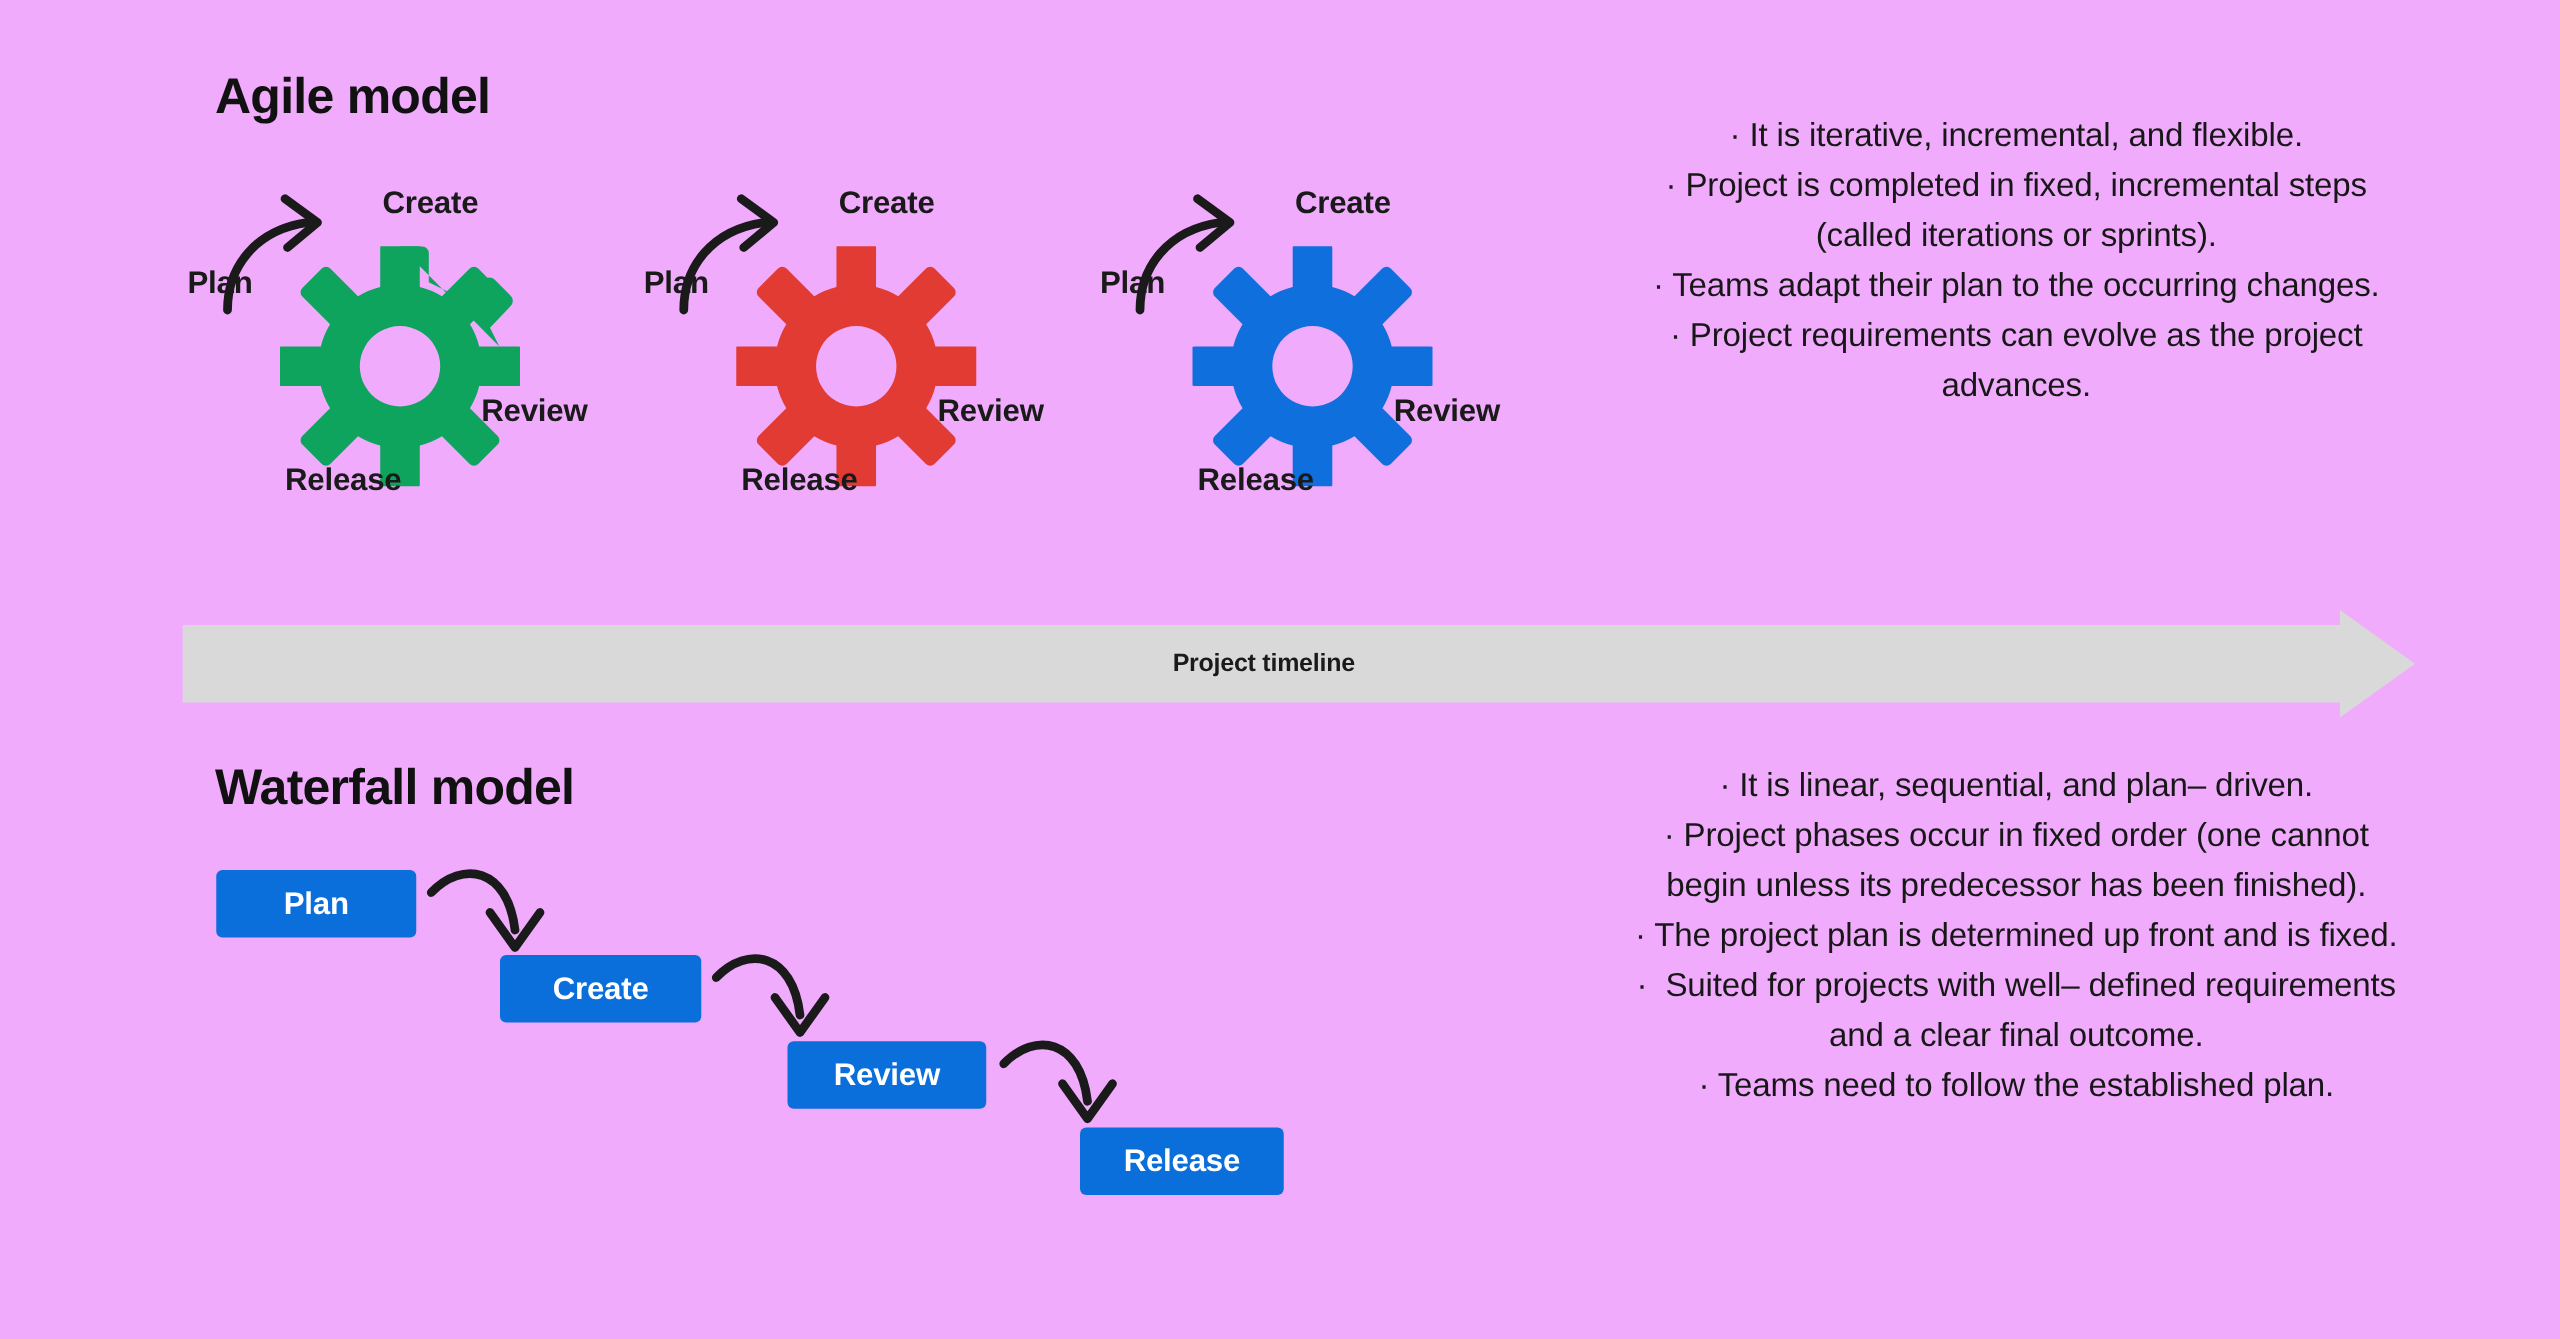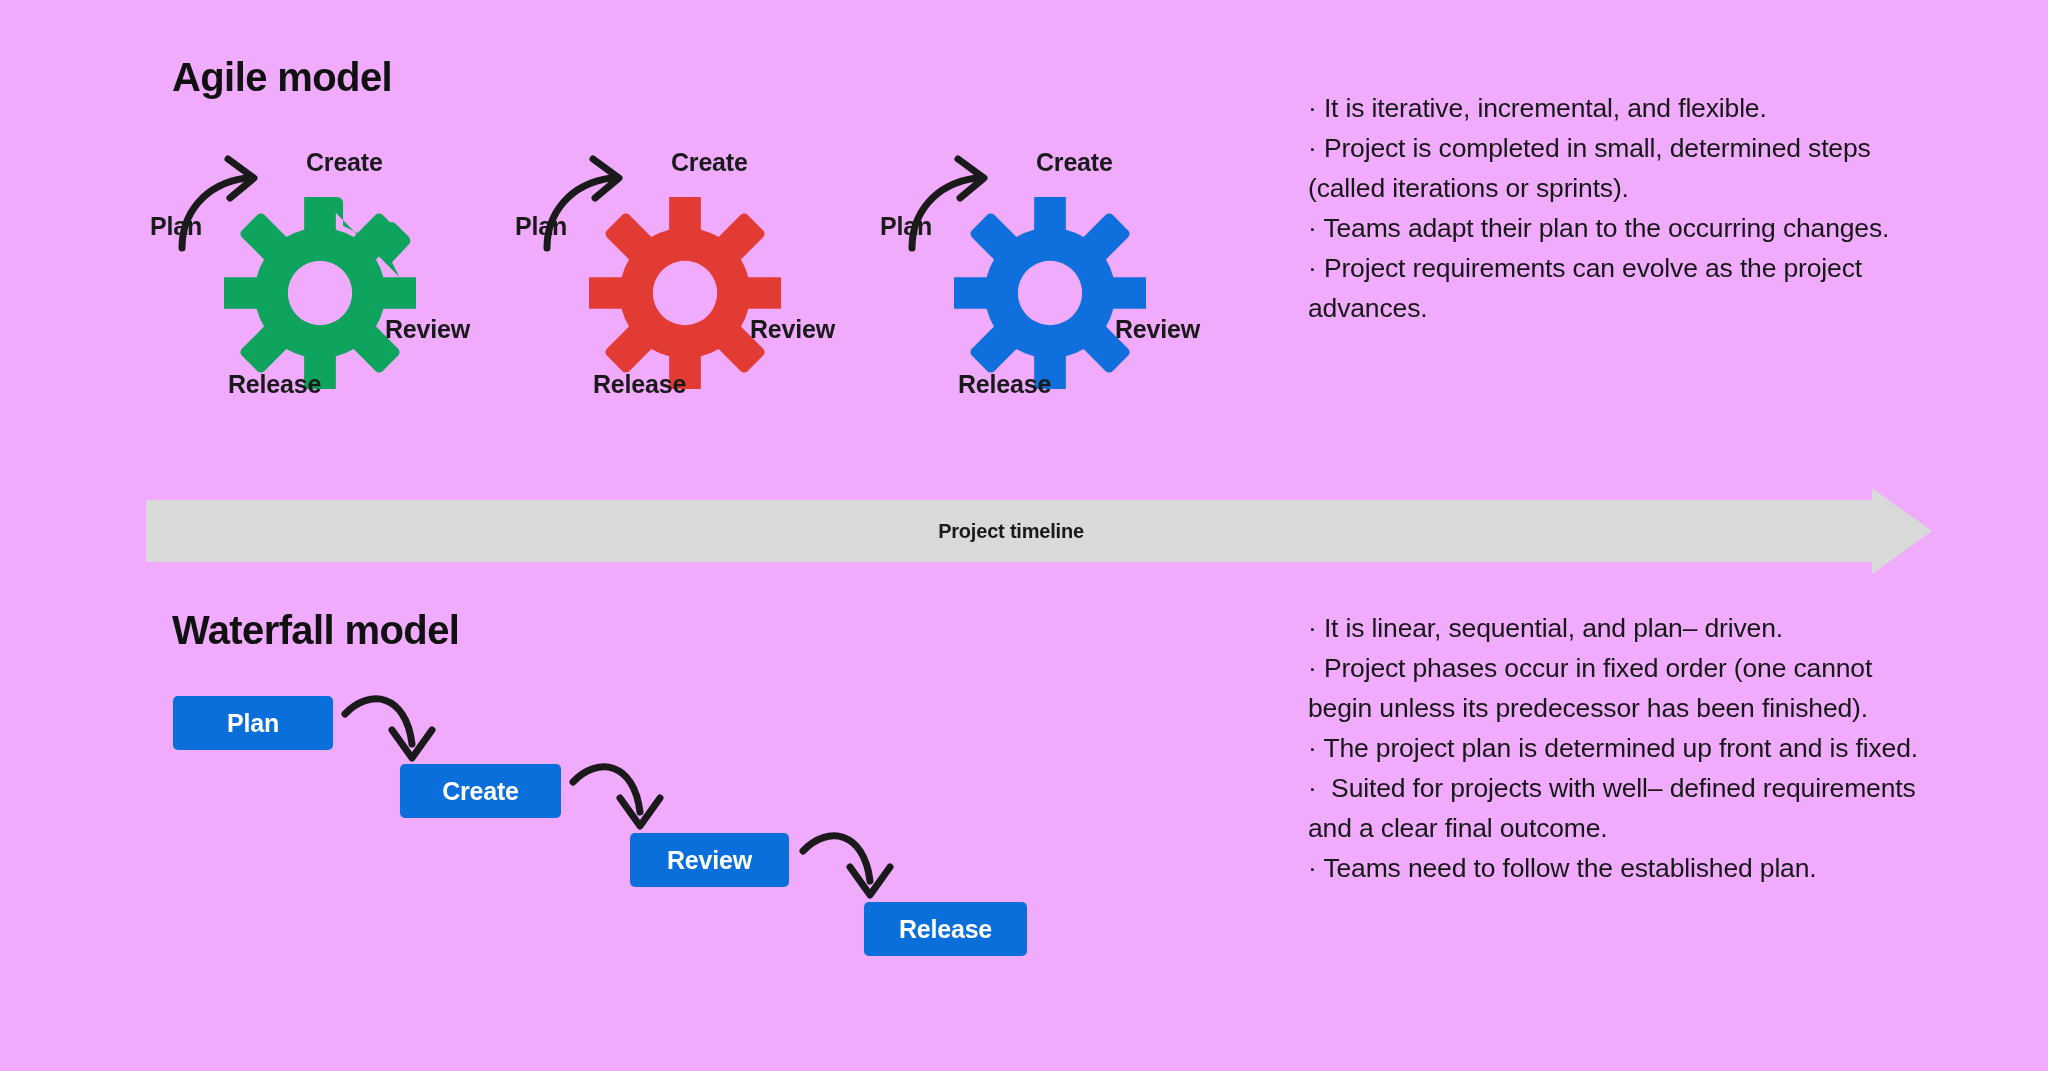--- a/index.html
+++ b/index.html
@@ -135,21 +135,21 @@
     position: absolute;
     left: 1308px;
     width: 610px;
     font-size: 26.5px;
     line-height: 40px;
     color: #171717;
     letter-spacing: -0.15px;
   }
   #agile-bullets     { top: 88px; }
   #waterfall-bullets { top: 608px; }
-  .bullet-line { white-space: pre-wrap; }
+  .bullet-line { white-space: pre-wrap; text-align: center; }
 </style>
 </head>
 <body>
 
 <div id="canvas">
 
   <div class="section-title" id="agile-title">Agile model</div>
 
   <div class="gear-unit" id="gear-unit-1">
     <svg class="cycle-arrow-svg" viewBox="0 0 130 105" aria-hidden="true">
@@ -244,21 +244,21 @@
                M100 68 A33.5 33.5 0 1 0 100.01 68 Z" fill="#0f6fdc" fill-rule="evenodd" transform="translate(0,-1.5)"></path>
     </svg>
     <div class="gear-label label-create">Create</div>
     <div class="gear-label label-plan">Plan</div>
     <div class="gear-label label-review">Review</div>
     <div class="gear-label label-release">Release</div>
   </div>
 
   <div class="bullet-list" id="agile-bullets">
     <div class="bullet-line">· It is iterative, incremental, and flexible.</div>
-    <div class="bullet-line">· Project is completed in small, determined steps (called iterations or sprints).</div>
+    <div class="bullet-line">· Project is completed in fixed, incremental steps (called iterations or sprints).</div>
     <div class="bullet-line">· Teams adapt their plan to the occurring changes.</div>
     <div class="bullet-line">· Project requirements can evolve as the project advances.</div>
   </div>
 
   <div id="timeline-banner">
     <svg viewBox="0 0 1786 86" preserveAspectRatio="none" aria-hidden="true">
       <path d="M0 12 L1726 12 L1726 0 L1786 43 L1726 86 L1726 74 L0 74 Z" fill="#d9d9d9"></path>
     </svg>
     <div id="timeline-label">Project timeline</div>
   </div>

